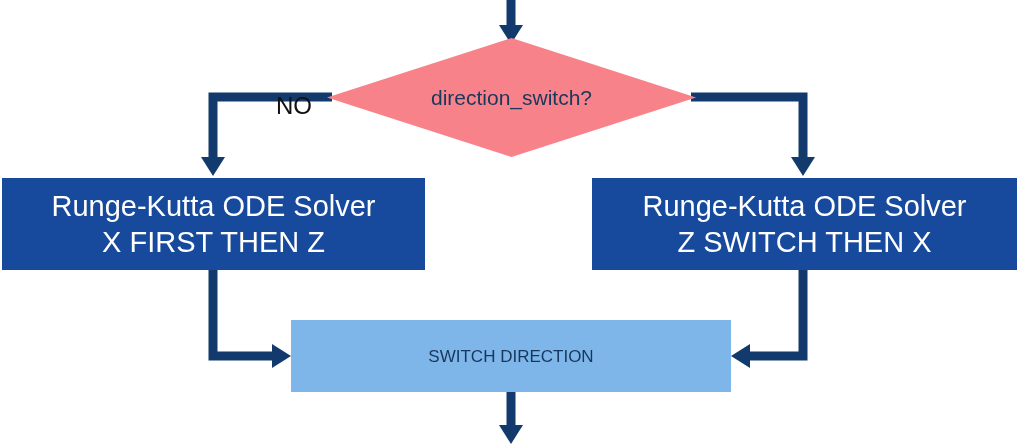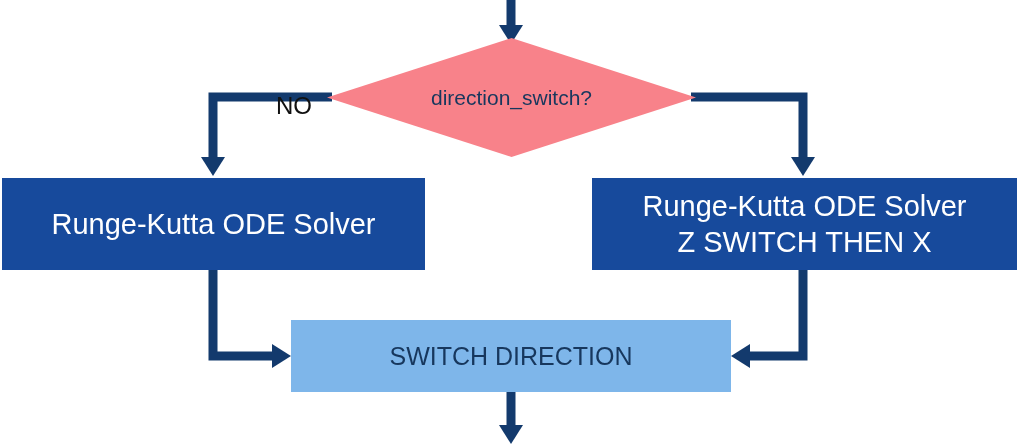--- a/index.html
+++ b/index.html
@@ -79,21 +79,21 @@
     left: 291px;
     top: 320px;
     width: 440px;
     height: 72px;
     background: var(--light-box, #7EB6EA);
     color: var(--dark-text, #17375D);
     display: flex;
     flex-direction: column;
     align-items: center;
     justify-content: center;
-    font-size: 25px;
+    font-size: 17px;
     line-height: 29px;
   }
 </style>
 </head>
 <body>
 
 <div class="canvas">
 
   <svg class="arrow-layer" viewBox="0 0 1020 445" xmlns="http://www.w3.org/2000/svg">
 
@@ -117,20 +117,21 @@
   </svg>
 
   <div class="diamond">
     <div class="label">direction_switch?</div>
   </div>
 
   <div class="branch-label no">NO</div>
 
   <div class="navy-box left">
     <div>Runge-Kutta ODE Solver</div>
+    <div>X FIRST THEN Z</div>
   </div>
 
   <div class="navy-box right">
     <div>Runge-Kutta ODE Solver</div>
     <div>Z SWITCH THEN X</div>
   </div>
 
   <div class="switch-box">
     <div>SWITCH DIRECTION</div>
   </div>

